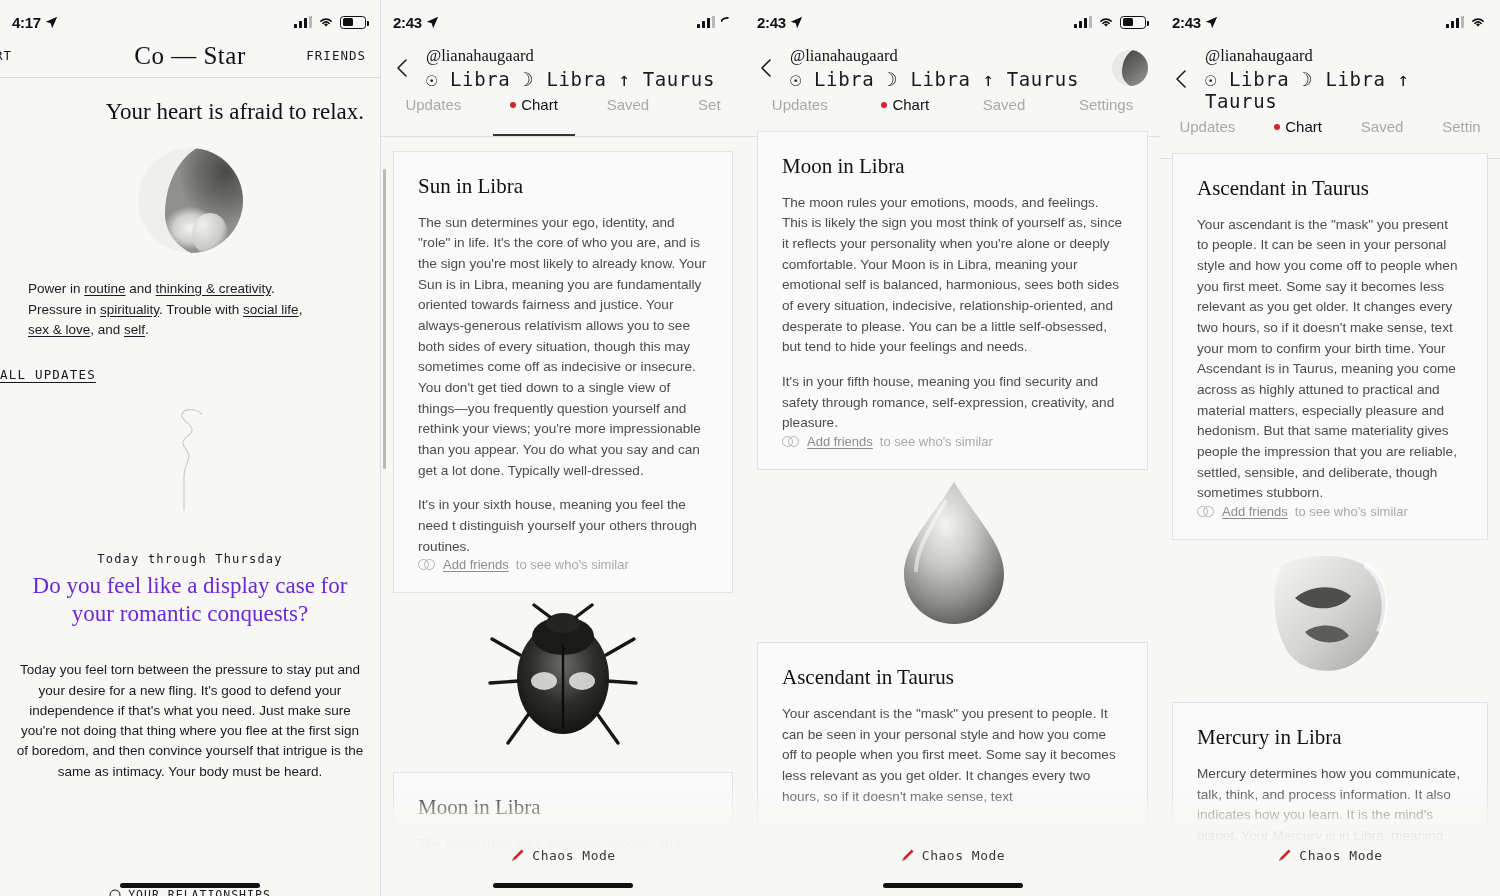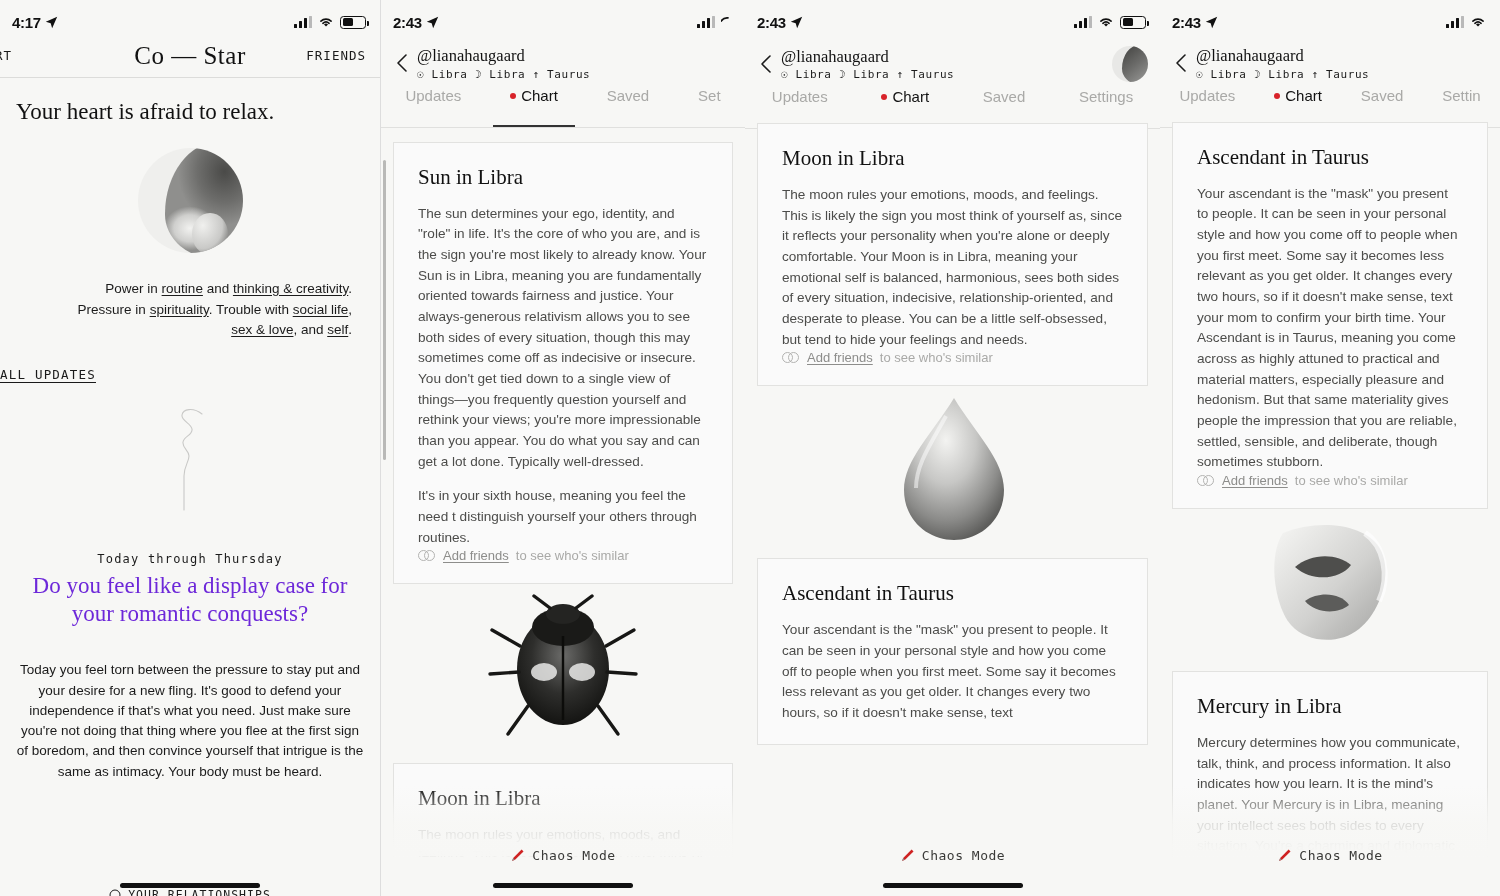--- a/index.html
+++ b/index.html
@@ -47,21 +47,21 @@
     display: flex; align-items: center; justify-content: space-between;
     padding: 4px 14px 14px 0; position: relative;
   }
   .p1 .nav1 .nav-left { font-family: "DejaVu Sans Mono", monospace; font-size: 12.5px; letter-spacing: 1px; color: #1a1a1a; margin-left: -22px; }
   .p1 .nav1 .brand { font-family: "Liberation Serif", serif; font-size: 25px; color: #111; letter-spacing: .5px; position: absolute; left: 50%; transform: translateX(-50%); }
   .p1 .nav1 .nav-right { font-family: "DejaVu Sans Mono", monospace; font-size: 12.5px; letter-spacing: 1px; color: #1a1a1a; }
   .p1 .rule { height: 1px; background: #dcdcda; margin: 0; }
 
   .p1 .headline {
     font-family: "Liberation Serif", serif; font-size: 23px; color: #111;
-    text-align: left; padding: 20px 16px 0; line-height: 1.2;
+    text-align: right; padding: 20px 16px 0; line-height: 1.2;
   }
   .circle-img {
     width: 105px; height: 105px; border-radius: 50%; margin: 22px auto 0;
     overflow: hidden; position: relative;
     background: #efefed;
   }
   .circle-img .blob {
     position: absolute; left: 26%; top: -6%; width: 92%; height: 112%;
     background:
       radial-gradient(ellipse 44% 30% at 26% 74%, #f2f2f0 0%, #cfcfcd 38%, rgba(160,160,158,0) 62%),
@@ -70,21 +70,21 @@
     border-radius: 58% 42% 46% 54% / 62% 48% 52% 38%;
     filter: blur(0.2px);
   }
   .circle-img .notch {
     position: absolute; left: 52%; top: 62%; width: 34%; height: 40%;
     background: radial-gradient(ellipse at 30% 30%, #f0f0ee 0%, #c9c9c7 55%, rgba(200,200,198,0) 75%);
     border-radius: 50%;
   }
 
   .p1 .tags {
-    text-align: right; font-size: 13.5px; color: #1b1b1b; line-height: 1.55;
+    text-align: left; font-size: 13.5px; color: #1b1b1b; line-height: 1.55;
     padding: 26px 28px 0;
   }
   .p1 .tags u { text-decoration: underline; text-underline-offset: 2px; }
   .p1 .all-updates {
     display: block; text-align: left; margin: 26px auto 0;
     font-family: "DejaVu Sans Mono", monospace; font-size: 12.5px;
     letter-spacing: 1.2px; color: #1a1a1a; text-decoration: underline;
     text-underline-offset: 3px;
   }
   .squiggle { display: block; margin: 24px auto 0; }
@@ -104,23 +104,23 @@
   .p1 .rel-row {
     display: flex; align-items: center; justify-content: center; gap: 7px;
     font-family: "DejaVu Sans Mono", monospace; font-size: 11.5px;
     letter-spacing: 1px; color: #1b1b1b; margin-top: 14px;
   }
 
   
   .profile-head { padding: 0 0 0 0; position: relative; }
   .ph-row { display: flex; align-items: center; padding: 2px 12px 6px 10px; }
   .back-chev { width: 22px; height: 34px; flex: none; display: flex; align-items: center; justify-content: center; color: #1b1b1b; }
-  .ph-text { margin-left: 4px; }
+  .ph-text { margin-left: 13px; }
   .handle { font-family: "Liberation Serif", serif; font-size: 16.5px; color: #111; line-height: 1.2; }
-  .signs { font-family: "DejaVu Sans Mono", monospace; font-size: 11px; color: #1b1b1b; letter-spacing: .6px; margin-top: 2px; }
+  .signs { font-family: "DejaVu Sans Mono", monospace; font-size: 19px; color: #1b1b1b; letter-spacing: .6px; margin-top: 2px; }
   .avatar-sm {
     width: 36px; height: 36px; border-radius: 50%; margin-left: auto;
     overflow: hidden; position: relative; background: #e8e8e6; flex: none;
   }
   .avatar-sm .blob2 {
     position: absolute; left: 28%; top: -4%; width: 88%; height: 110%;
     background: linear-gradient(140deg,#3f3f3d 0%,#6d6d6b 48%,#a6a6a4 100%);
     border-radius: 56% 44% 48% 52% / 60% 50% 50% 40%;
   }
 
@@ -404,20 +404,21 @@
         <div class="tab"><span>Saved</span></div>
         <div class="tab"><span>Settings</span></div>
       </div>
       <div class="tabs-rule"></div>
     </div>
 
     <div class="scroll-area">
       <div class="card" style="margin-top:-6px;">
         <h2>Moon in Libra</h2>
         <p>The moon rules your emotions, moods, and feelings. This is likely the sign you most think of yourself as, since it reflects your personality when you're alone or deeply comfortable. Your Moon is in Libra, meaning your emotional self is balanced, harmonious, sees both sides of every situation, indecisive, relationship-oriented, and desperate to please. You can be a little self-obsessed, but tend to hide your feelings and needs.</p>
+        <p>It's in your fifth house, meaning you find security and safety through romance, self-expression, creativity, and pleasure.</p>
         <div class="addfriends">
           <span class="rings">
               <i></i>
               <i></i>
             </span>
           <span class="link">Add friends</span>
           <span>to see who's similar</span>
         </div>
       </div>
 

